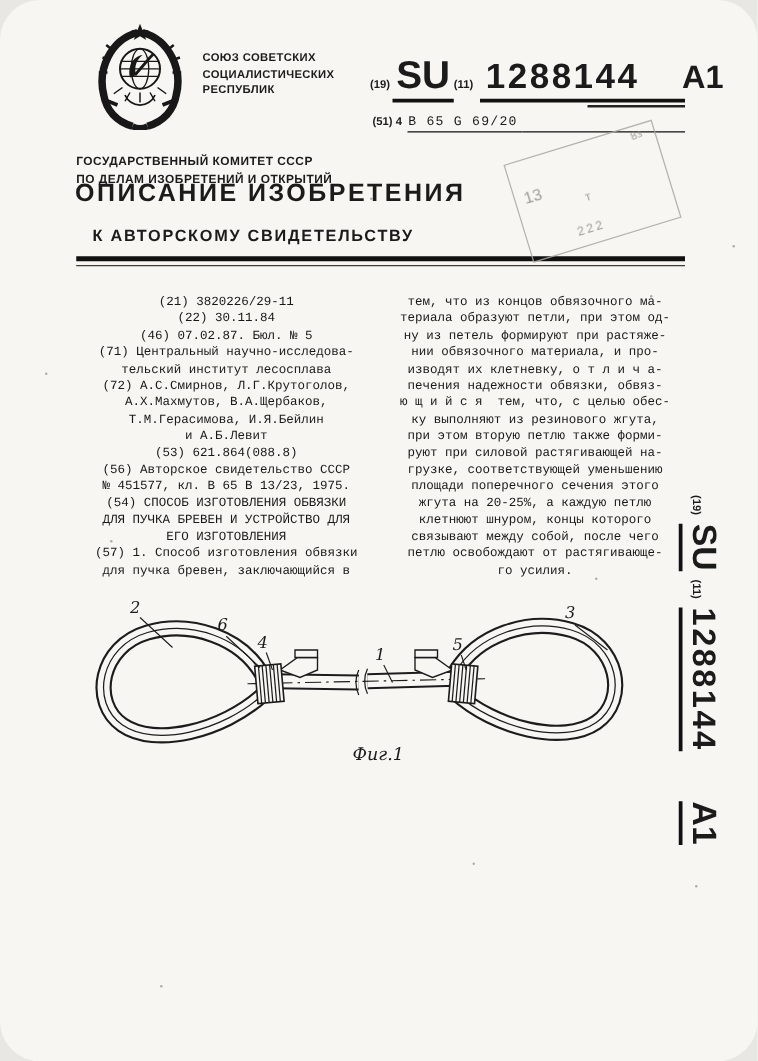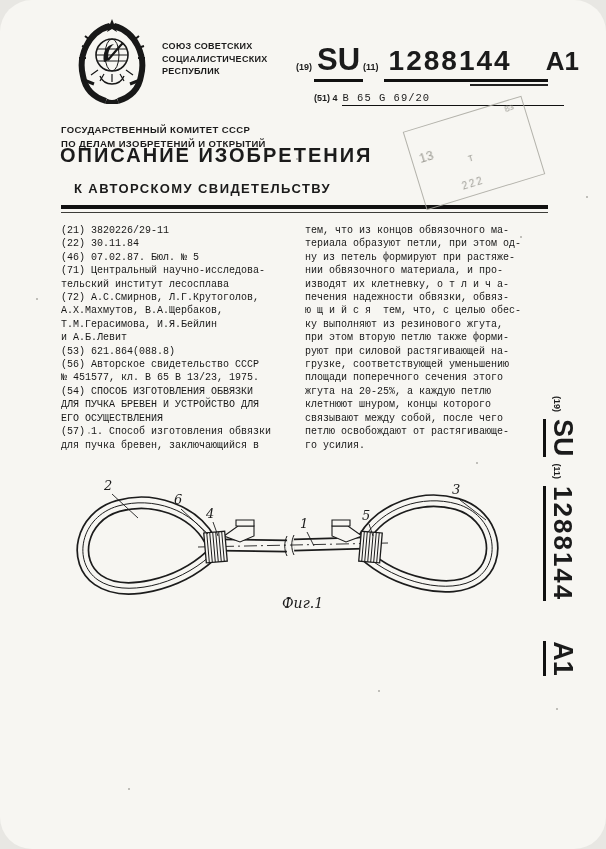--- a/index.html
+++ b/index.html
@@ -10,42 +10,42 @@
   #emblem{position:absolute;left:76px;top:18px;}
   .union{position:absolute;left:162px;top:40px;font-size:9px;font-weight:bold;
          line-height:12.5px;letter-spacing:.3px;white-space:pre;}
   .su-line{position:absolute;left:296px;top:42px;display:flex;align-items:baseline;}
   .code-small{font-size:9px;font-weight:bold;margin-right:2px;}
   .su-big{font-size:31px;font-weight:bold;border-bottom:3px solid #111;padding:0 3px 1px 3px;}
   .doc-num{font-size:28px;font-weight:bold;letter-spacing:2px;margin-left:4px;padding:0 4px;}
   .kind{font-size:26px;font-weight:bold;margin-left:30px;}
   .rule-a{position:absolute;top:79px;left:384px;width:164px;height:3px;background:#111;}
   .rule-b{position:absolute;top:84px;left:470px;width:78px;height:2px;background:#222;}
-  .ipc-line{position:absolute;left:298px;top:92px;width:250px;display:flex;align-items:baseline;margin-left:16px;}
+  .ipc-line{position:absolute;left:298px;top:92px;width:250px;display:flex;align-items:baseline;}
   .ipc-num{font-size:9px;font-weight:bold;margin-right:4px;}
   .ipc-code{font-family:"Liberation Mono","DejaVu Sans Mono",monospace;font-size:10.5px;
             border-bottom:1.5px solid #111;padding:0 4px 1px 1px;letter-spacing:1px;}
   .ipc-rule{flex:1;height:1.5px;background:#111;align-self:flex-end;margin-bottom:0;}
   .committee{position:absolute;left:61px;top:104px;font-size:9.5px;font-weight:bold;
              line-height:13.5px;letter-spacing:.4px;white-space:pre;margin-top:19px;}
   .doc-title{position:absolute;left:60px;top:144px;font-size:20px;font-weight:bold;letter-spacing:2px;}
   .doc-subtitle{position:absolute;left:62px;top:181px;font-size:13px;font-weight:bold;letter-spacing:1.4px;margin-left:12px;}
   .hrule{position:absolute;left:61px;top:205px;width:487px;height:4px;background:#111;}
   .hrule2{position:absolute;left:61px;top:212px;width:487px;height:1px;background:#3c3c38;}
   
   .stamp{position:absolute;left:412px;top:112px;width:122px;height:80px;
          transform:rotate(-17deg);border:1px solid #a9a8a0;opacity:.85;}
   .stamp span{position:absolute;color:#8f8e86;filter:blur(.4px);}
   .stamp .m0{right:10px;top:2px;font-size:9px;transform:rotate(-6deg);}
   .stamp .m1{left:7px;top:22px;font-size:13px;}
   .stamp .m2{left:54px;top:38px;font-size:10px;}
   .stamp .m3{left:40px;bottom:6px;font-size:10px;letter-spacing:2px;}
   
-  .col{position:absolute;top:224px;font-family:"Liberation Mono","DejaVu Sans Mono",monospace;
-       font-size:10px;line-height:13.4px;color:#181818;}
+  .col{position:absolute;top:236px;font-family:"Liberation Mono","DejaVu Sans Mono",monospace;
+       font-size:10px;line-height:13.4px;color:#181818;text-align:center;}
   .col .tline{white-space:pre;}
   #col-left{left:61px;width:240px;}
   #col-right{left:305px;width:246px;}
   
   .side-strip{position:absolute;left:578px;top:396px;transform:rotate(90deg);
               transform-origin:0 0;display:flex;align-items:baseline;gap:7px;white-space:nowrap;}
   .side-strip .small{font-size:9px;font-weight:bold;}
   .side-strip .big{font-size:27px;font-weight:bold;border-bottom:3px solid #111;padding-bottom:1px;}
   .side-strip .num{font-size:26px;letter-spacing:2px;}
   .side-strip .gap{display:inline-block;width:26px;}
@@ -135,21 +135,21 @@
       <div class="tline">тельский институт лесосплава</div>
       <div class="tline">(72) А.С.Смирнов, Л.Г.Крутоголов,</div>
       <div class="tline">А.Х.Махмутов, В.А.Щербаков,</div>
       <div class="tline">Т.М.Герасимова, И.Я.Бейлин</div>
       <div class="tline">и А.Б.Левит</div>
       <div class="tline">(53) 621.864(088.8)</div>
       <div class="tline">(56) Авторское свидетельство СССР</div>
       <div class="tline">№ 451577, кл. В 65 В 13/23, 1975.</div>
       <div class="tline">(54) СПОСОБ ИЗГОТОВЛЕНИЯ ОБВЯЗКИ</div>
       <div class="tline">ДЛЯ ПУЧКА БРЕВЕН И УСТРОЙСТВО ДЛЯ</div>
-      <div class="tline">ЕГО ОСУЩЕСТВЛЕНИЯ</div>
+      <div class="tline">ЕГО ИЗГОТОВЛЕНИЯ</div>
       <div class="tline">(57) 1. Способ изготовления обвязки</div>
       <div class="tline">для пучка бревен, заключающийся в</div>
     </div>
   <div id="col-right" class="col">
       <div class="tline">тем, что из концов обвязочного ма-</div>
       <div class="tline">териала образуют петли, при этом од-</div>
       <div class="tline">ну из петель формируют при растяже-</div>
       <div class="tline">нии обвязочного материала, и про-</div>
       <div class="tline">изводят их клетневку, о т л и ч а-</div>
       <div class="tline">печения надежности обвязки, обвяз-</div>

